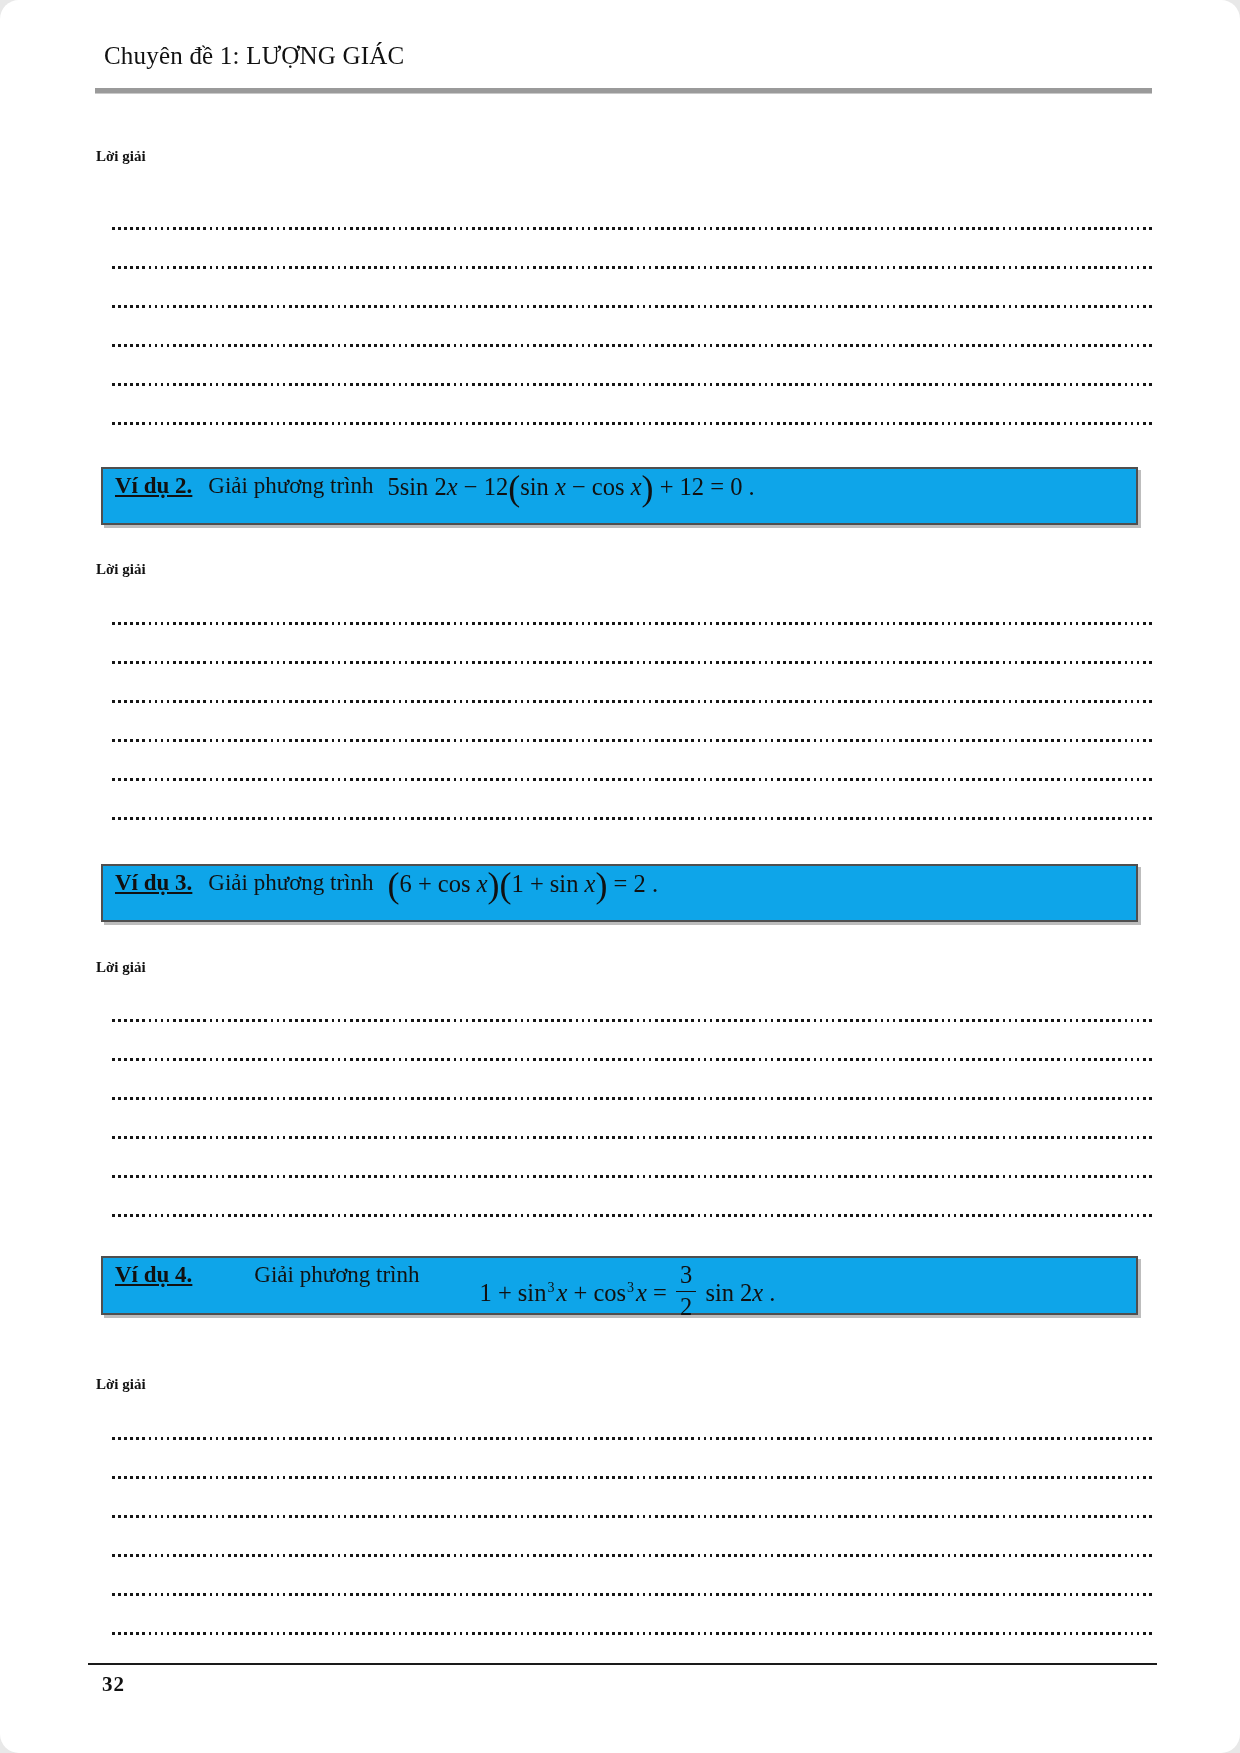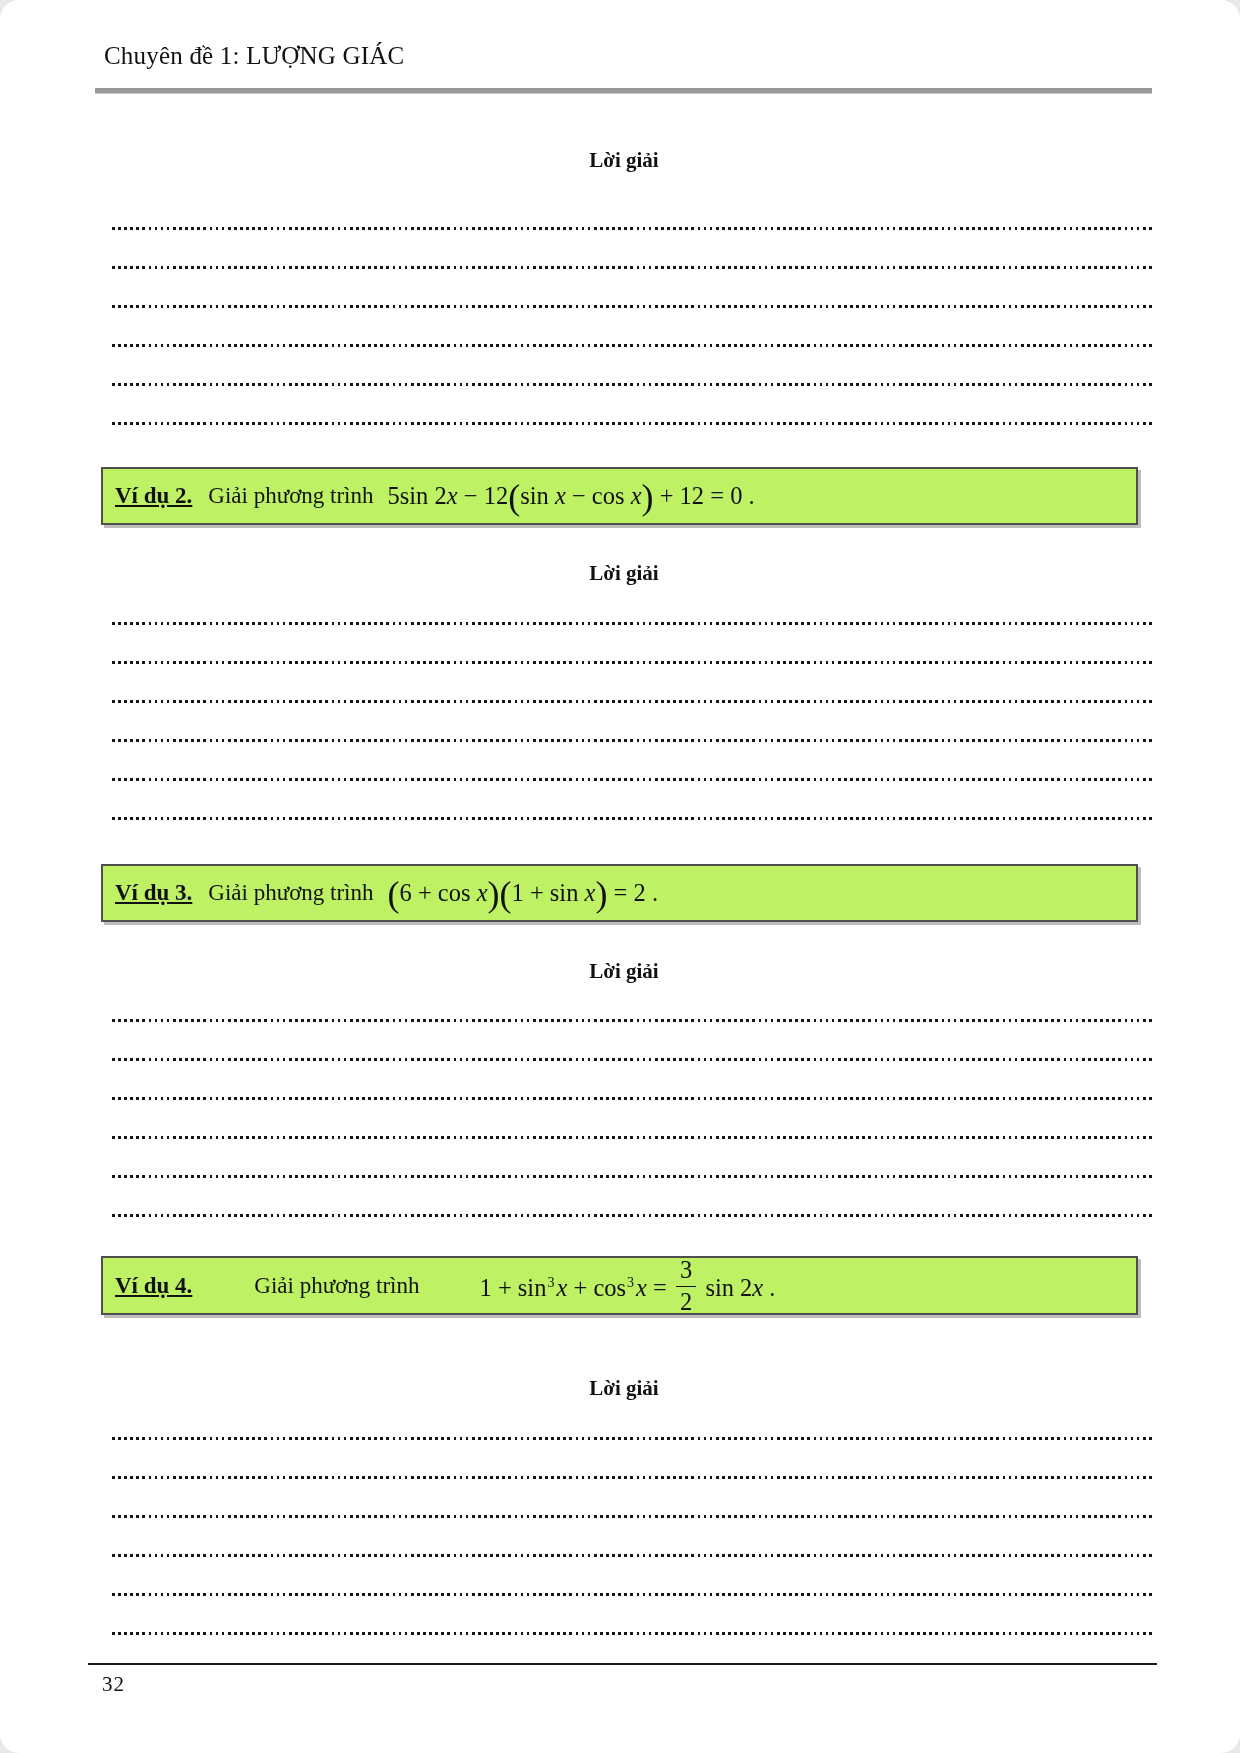--- a/index.html
+++ b/index.html
@@ -20,39 +20,39 @@
   }
   .header-rule {
     position:absolute; left:95px; top:88px;
     width:1057px; height:5px;
     background:#9a9a9a;
     border-bottom:1px solid #c9c9c9;
   }
   
   .sol-heading {
     position:absolute; left:96px; width:1056px;
-    text-align:center; font-weight:bold; font-size:21px;
+    text-align:left; font-weight:bold; font-size:15px;
   }
   .sol-1 { top:148px; } .sol-2 { top:561px; } .sol-3 { top:959px; } .sol-4 { top:1376px; }
   
   .linegroup { position:absolute; left:112px; width:1042px; }
   .lg-1 { top:227px; } .lg-2 { top:622px; } .lg-3 { top:1019px; } .lg-4 { top:1437px; }
   .dotline {
     height:3px; margin-bottom:36px;
     background-image:repeating-linear-gradient(to right,#161616 0 2.6px,transparent 2.6px 6.1px);
   }
   .dotline:last-child { margin-bottom:0; }
   
   .example-box {
     position:absolute; left:101px; width:1037px;
     box-sizing:border-box;
     border:2px solid #4f4f4f;
     box-shadow:3px 3px 0 #bdbdbd;
-    background:#bef264;
-    display:flex; align-items:center;
+    background:#0ea5e9;
+    display:flex; align-items:flex-start;
     padding:4px 12px;
     font-size:23px;
   }
   .box-ex2 { top:467px; height:58px; }
   .box-ex3 { top:864px; height:58px; }
   .box-ex4 { top:1256px; height:59px;gap:46px; }
   .vd-label { font-weight:bold; text-decoration:underline; white-space:nowrap; }
   .vd-prompt { margin-left:16px; white-space:nowrap; }
   .eq { margin-left:14px; font-size:24.5px; white-space:nowrap; }
   .eq .v { font-style:italic; }
@@ -64,21 +64,21 @@
   }
   .frac .num { display:block; border-bottom:1.6px solid #111; padding:1px 4px 3px; }
   .frac .den { display:block; padding-top:3px; }
   
   .footer-rule {
     position:absolute; left:88px; top:1663px;
     width:1069px; height:2px; background:#1a1a1a;
   }
   .page-number {
     position:absolute; left:102px; top:1672px;
-    font-size:21px; font-weight:normal; letter-spacing:1px;
+    font-size:21px; font-weight:bold; letter-spacing:1px;
   }
 </style>
 </head>
 <body>
 
 <div class="page">
 
   <div class="header-title">Chuyên đề 1: LƯỢNG GIÁC</div>
   <div class="header-rule"></div>
 

